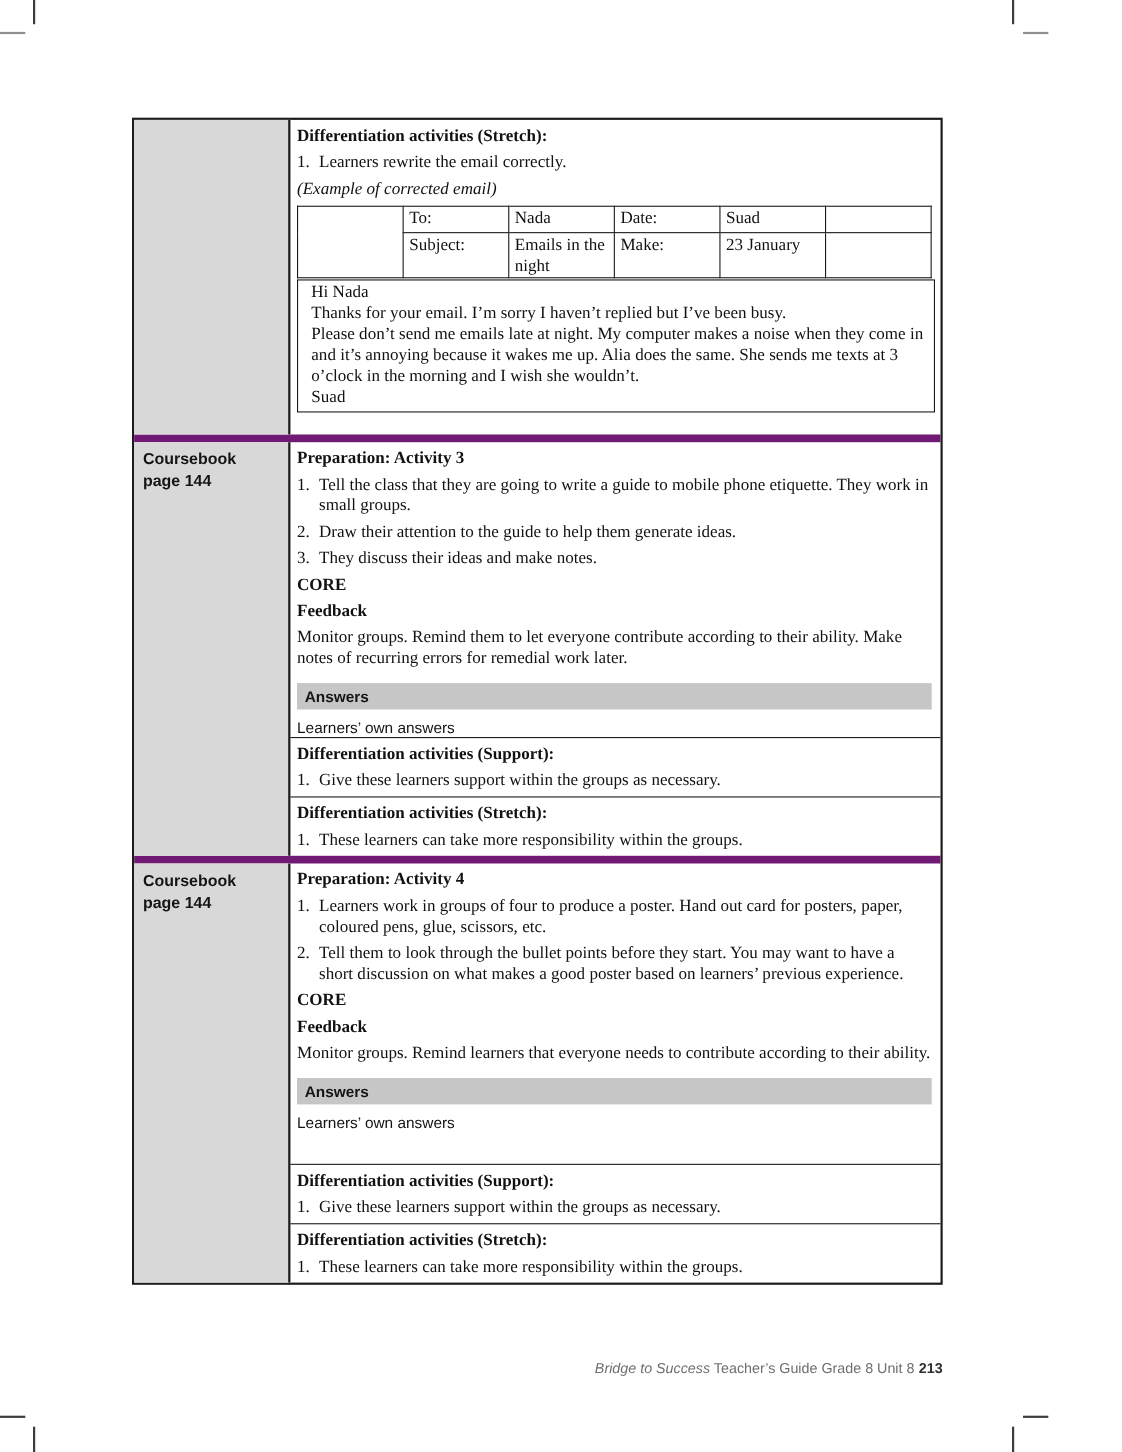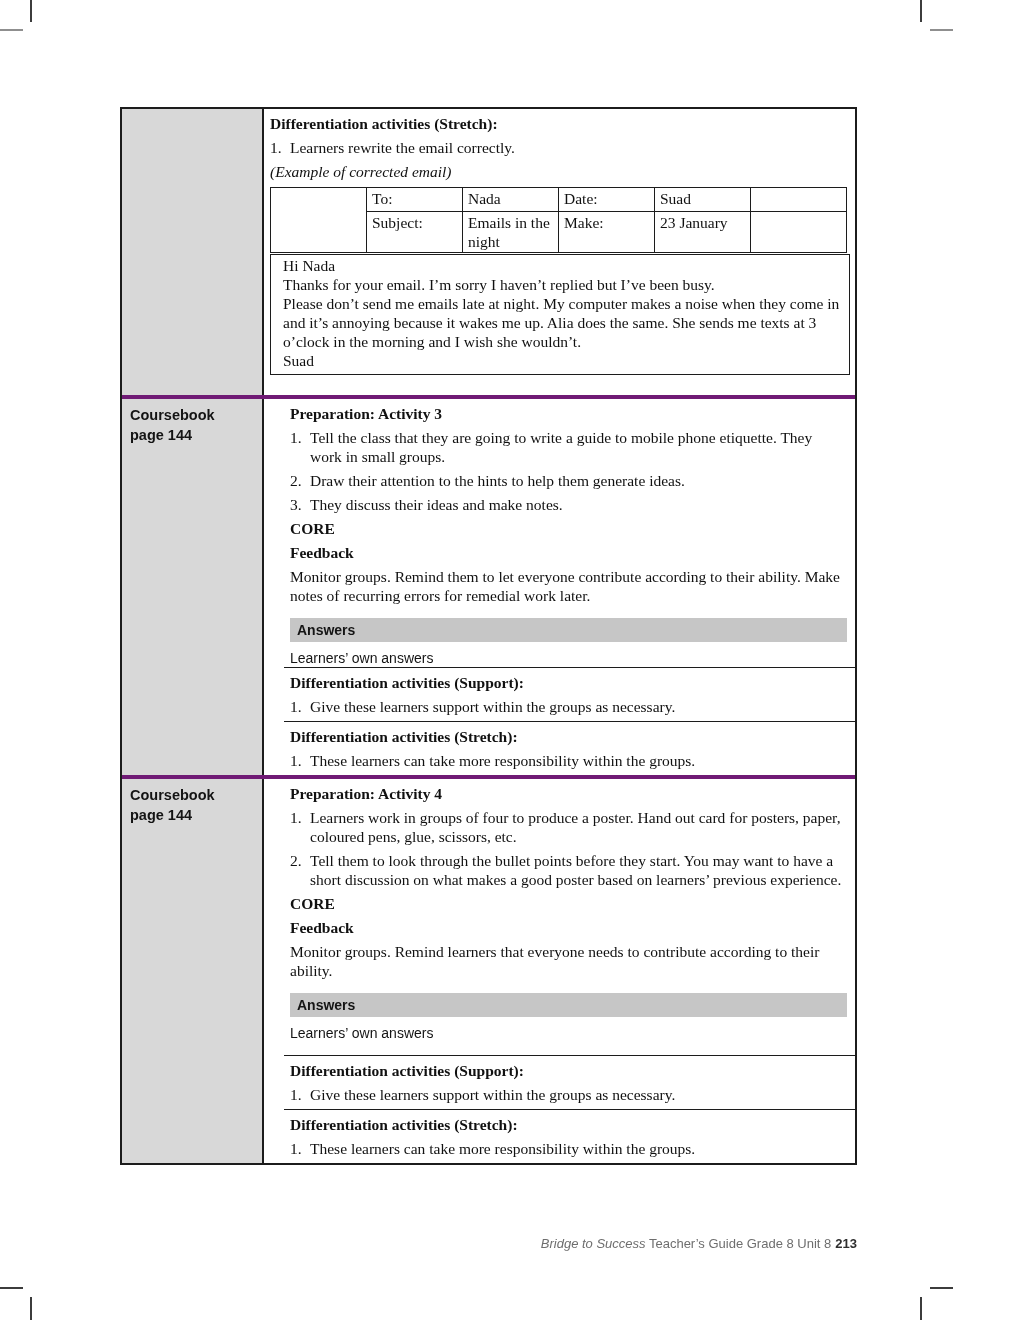--- a/index.html
+++ b/index.html
@@ -20,21 +20,21 @@
   .cm-bl-v { left:30px; top:1297px; width:2px; height:23px; }
   .cm-br-h { left:930px; top:1287px; width:23px; height:2px; }
   .cm-br-v { left:920px; top:1297px; width:2px; height:23px; }
 
   
   .doc-table {
     position:absolute; left:120px; top:107px; width:737px;
     border:2px solid #1c1c1c;
   }
   .row { display:flex; align-items:stretch; }
-  .row + .row { border-top:4px solid #701a75;gap:20px; }
+  .row + .row { border-top:7px solid #701a75; }
   .r1 { min-height:286px; }
   .r2 { min-height:373px; }
   .r3 { min-height:388px; }
   .cell-left {
     width:142px; flex:0 0 142px; background:#d8d8d8;
     border-right:2px solid #1c1c1c;
     padding:7px 6px 0 8px;
     font-family:"Liberation Sans","DejaVu Sans",sans-serif;
     font-weight:bold; font-size:14.5px; line-height:19.5px; color:#141414;
   }
@@ -147,21 +147,21 @@
     </div>
     <div class="cell-right">
       <div class="act-main pad">
         <p class="h">Preparation: Activity 3</p>
         <div class="li">
           <span class="num">1.</span>
           <span class="txt">Tell the class that they are going to write a guide to mobile phone etiquette. They work in small groups.</span>
         </div>
         <div class="li">
           <span class="num">2.</span>
-          <span class="txt">Draw their attention to the hints to help them generate ideas.</span>
+          <span class="txt">Draw their attention to the guide to help them generate ideas.</span>
         </div>
         <div class="li">
           <span class="num">3.</span>
           <span class="txt">They discuss their ideas and make notes.</span>
         </div>
         <p class="h">CORE</p>
         <p class="h">Feedback</p>
         <p class="body">Monitor groups. Remind them to let everyone contribute according to their ability. Make notes of recurring errors for remedial work later.</p>
         <div class="answers-bar">
           <span>Answers</span>

